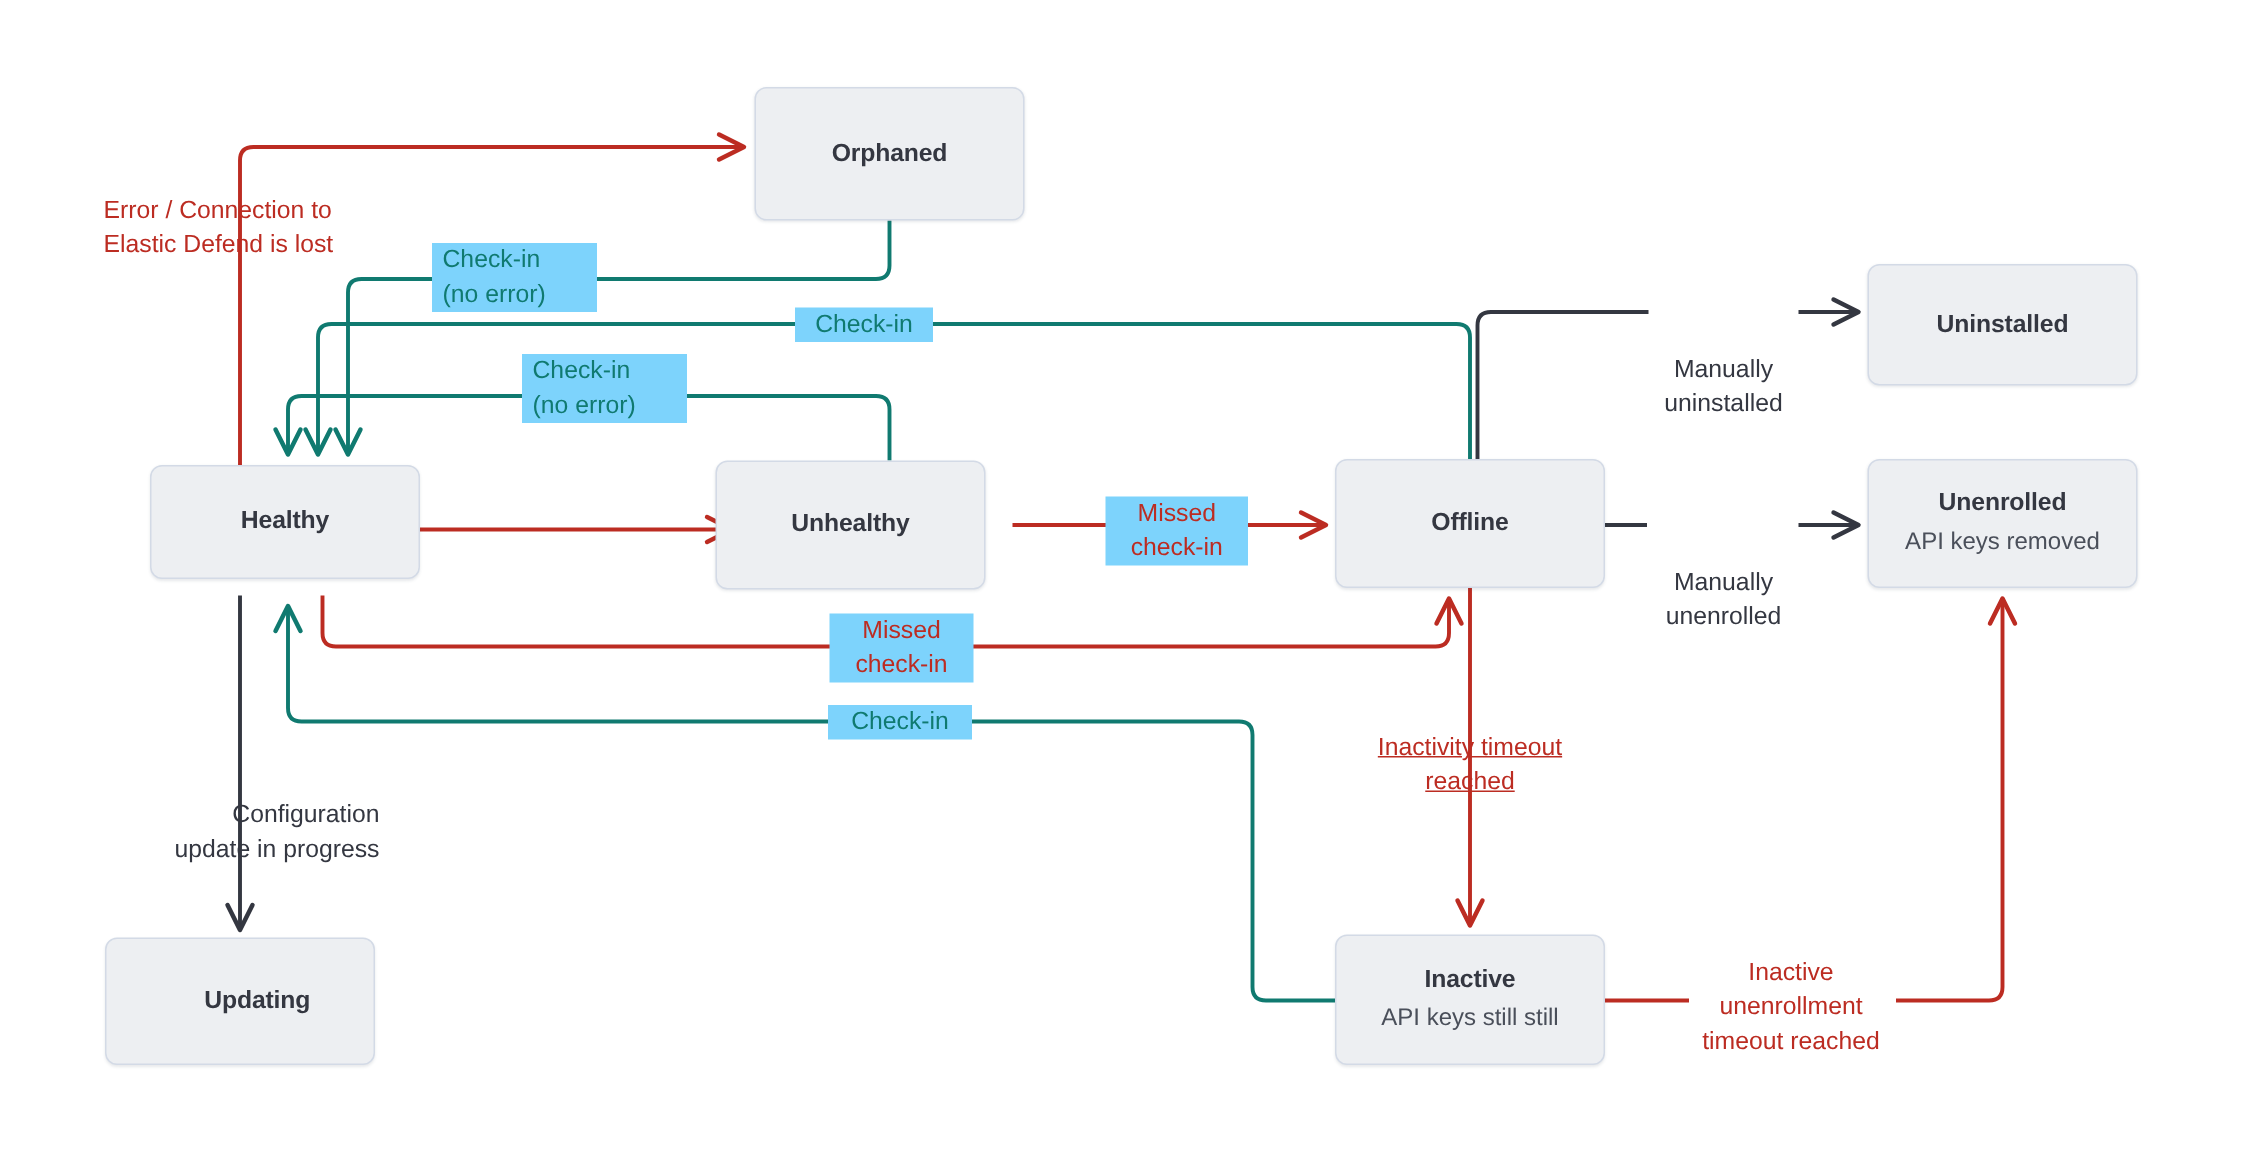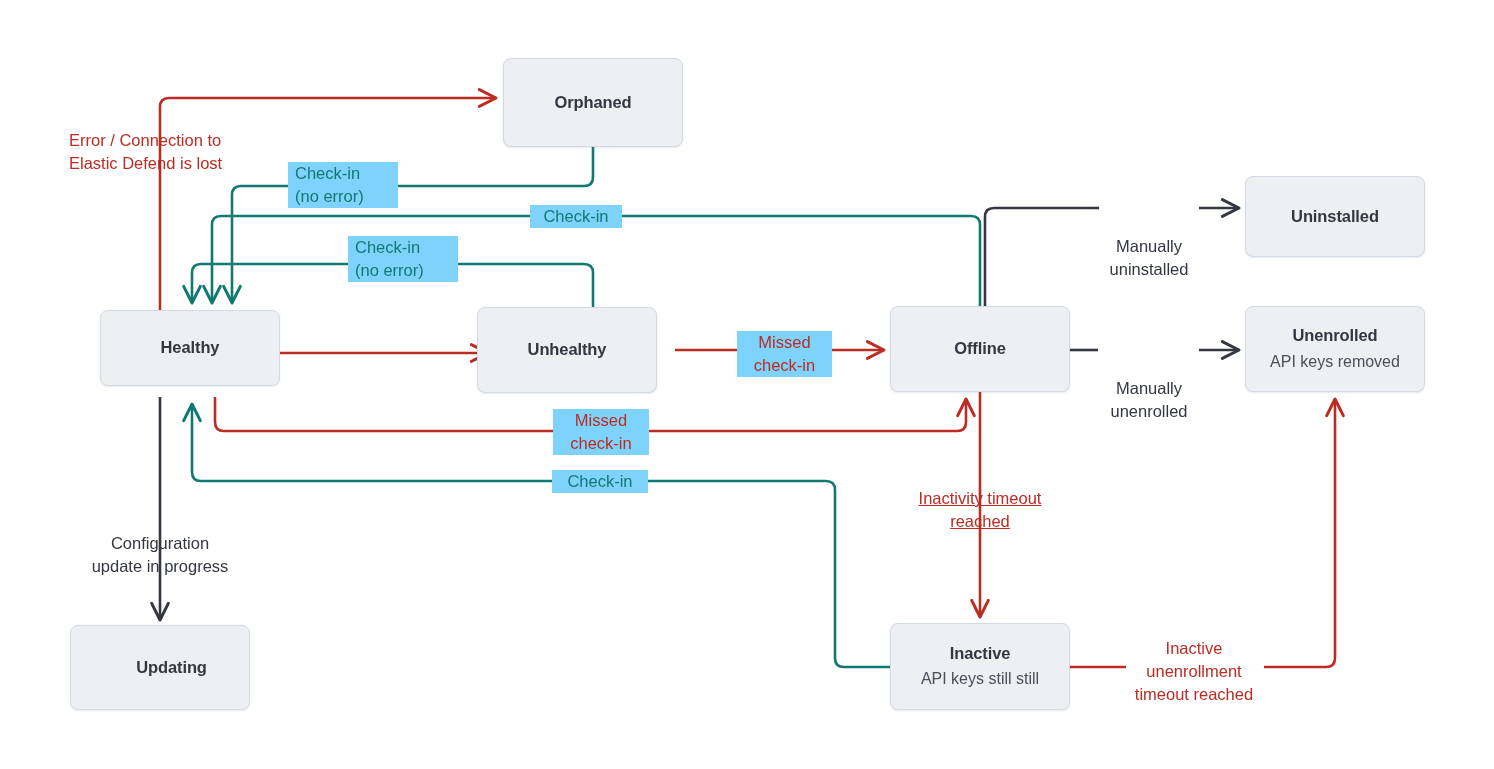--- a/index.html
+++ b/index.html
@@ -179,16 +179,16 @@
   <div class="lbl dark c nb" style="left:1096px; top:338px; width:106px;">Manually
 unenrolled</div>
 
   <div class="lbl red c nb" style="left:887px; top:487px; width:186px;text-decoration:underline;">Inactivity timeout
 reached</div>
 
   <div class="lbl red c nb" style="left:1121px; top:637px; width:146px;">Inactive
 unenrollment
 timeout reached</div>
 
-  <div class="lbl dark c nb" style="left:60px; top:493px; width:200px;">Configuration
+  <div class="lbl dark c nb" style="left:60px; top:493px; width:200px;text-align:right;">Configuration
 update in progress</div>
 
 </div>
 
 </body></html>

